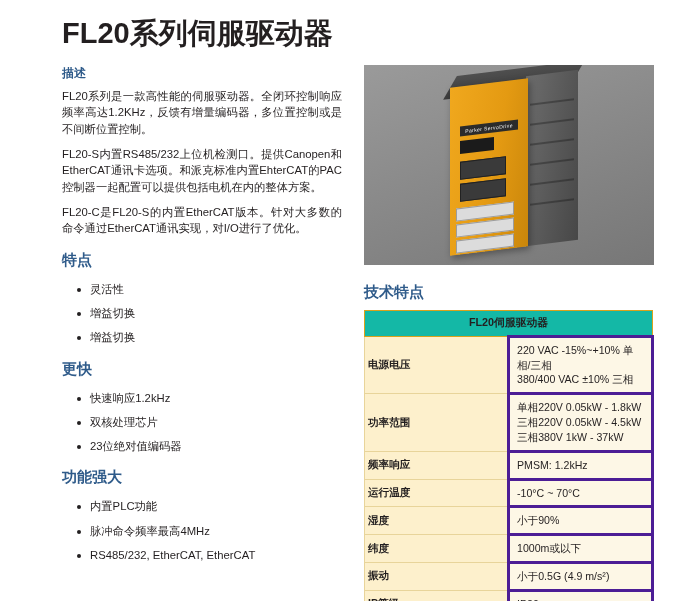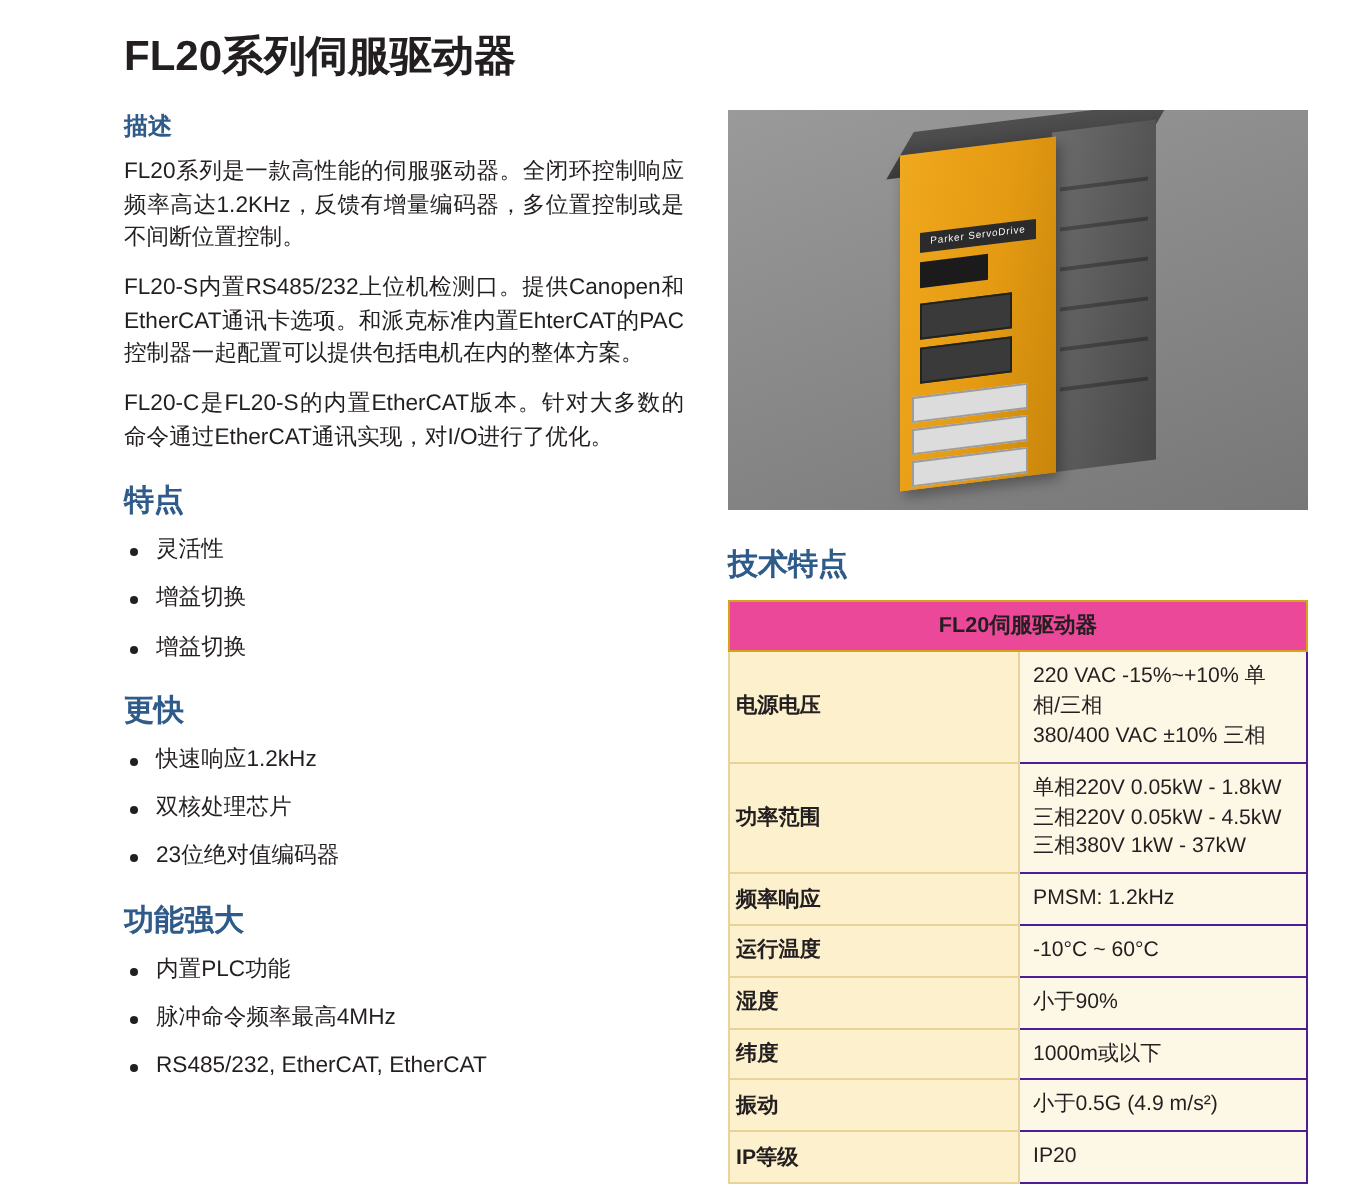--- a/index.html
+++ b/index.html
@@ -15,21 +15,21 @@
     overflow: hidden;
   }
   .page {
     position: relative;
     width: 678px;
     height: 601px;
     box-sizing: border-box;
     padding: 16px 18px 0 62px;
   }
   .doc-title {
-    font-size: 21px;
+    font-size: 29px;
     font-weight: bold;
     color: #231f20;
     letter-spacing: 0px;
     margin: 0 0 14px 0;
     line-height: 1.2;
   }
   .section-h1 {
     font-size: 15px;
     font-weight: bold;
     color: #2f5b8a;
@@ -58,21 +58,21 @@
     line-height: 1.45;
     margin: 0 0 9px 0;
     color: #231f20;
     text-align: justify;
   }
   .feature-block {
     margin-top: 14px;
   }
   ul.bullets {
     list-style: none;
-    margin: 0;
+    margin: 12px;
     padding: 0;
   }
   ul.bullets li {
     position: relative;
     font-size: 11.3px;
     line-height: 1.35;
     color: #231f20;
     padding-left: 16px;
     margin-bottom: 9px;
   }
@@ -179,40 +179,40 @@
   }
 
   
   .spec-table {
     width: 290px;
     border-collapse: collapse;
     font-size: 10.6px;
     table-layout: fixed;
   }
   .spec-table th.head {
-    background: #ec4899;
+    background: #14b8a6;
     border: 1px solid #d9a21c;
     color: #231f20;
     font-weight: bold;
     text-align: center;
     padding: 5px 4px;
     font-size: 10.8px;
   }
   .spec-table td.label {
     width: 84px;
     background: #fdf0cc;
     border: 1px solid #e8d49a;
     vertical-align: middle;
     padding: 5px 3px;
     font-weight: bold;
     color: #231f20;
   }
   .spec-table td.value {
     background: #fdf7e6;
-    border: 1px solid #4c1d95;
+    border: 3px solid #4c1d95;
     padding: 5px 7px;
     vertical-align: middle;
     line-height: 1.4;
     color: #231f20;
   }
   .spec-table td.value .ln {
     display: block;
   }
   .tech-title {
     margin-bottom: 8px;
@@ -313,21 +313,21 @@
           </tr>
           <tr>
             <td class="label">频率响应</td>
             <td class="value">
               <span class="ln">PMSM: 1.2kHz</span>
             </td>
           </tr>
           <tr>
             <td class="label">运行温度</td>
             <td class="value">
-              <span class="ln">-10°C ~ 60°C</span>
+              <span class="ln">-10°C ~ 70°C</span>
             </td>
           </tr>
           <tr>
             <td class="label">湿度</td>
             <td class="value">
               <span class="ln">小于90%</span>
             </td>
           </tr>
           <tr>
             <td class="label">纬度</td>

